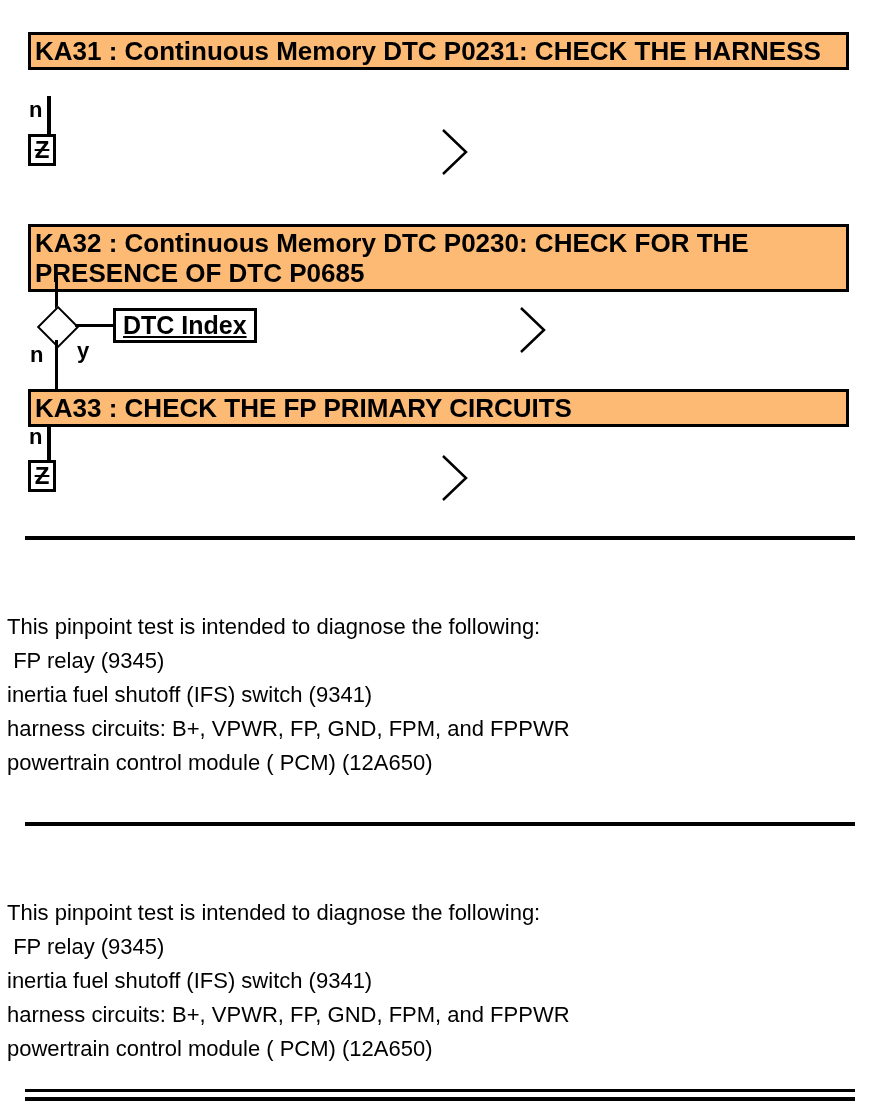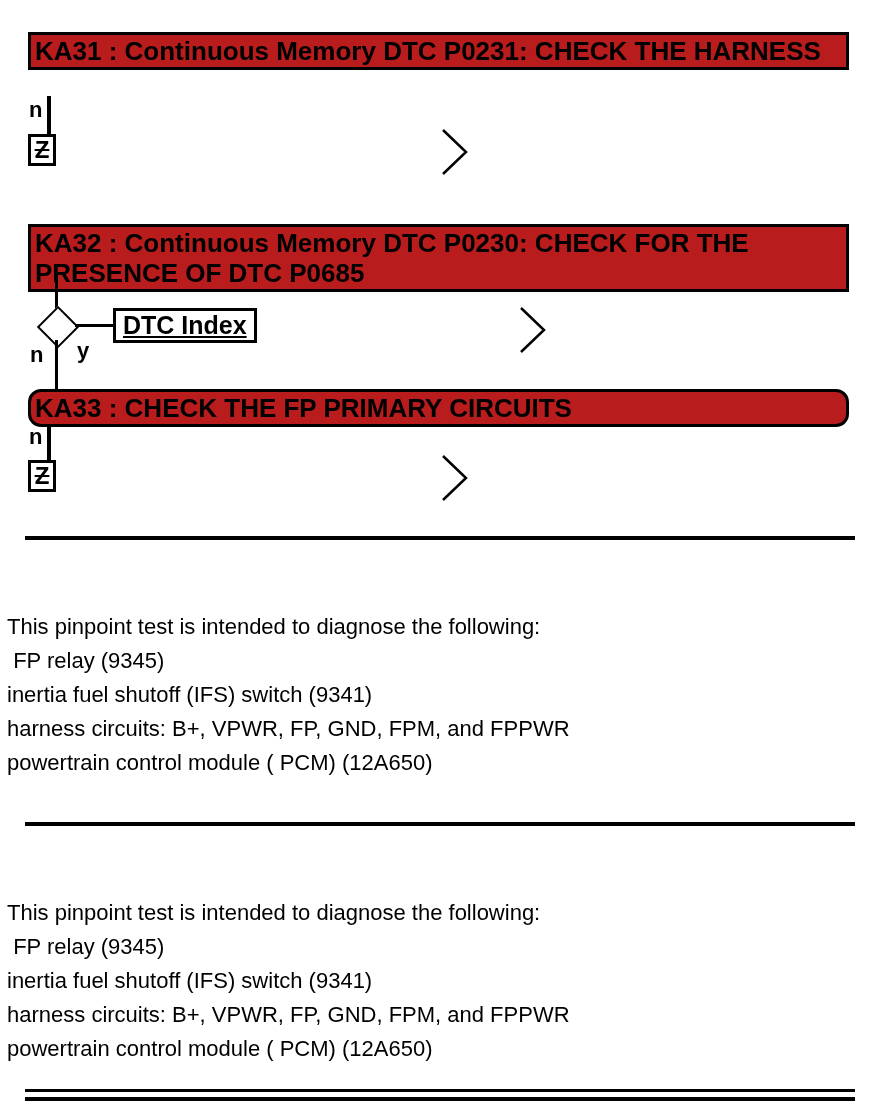--- a/index.html
+++ b/index.html
@@ -10,21 +10,21 @@
     background:#ffffff;
     font-family:"Liberation Sans", sans-serif;
     color:#000;
     overflow:hidden;
   }
   .node{
     position:absolute;
     left:28px;
     width:807px;
     border:3px solid #000;
-    background:#b91c1c;
+    background:#fdba74;
     font-weight:bold;
     font-size:26px;
     line-height:30px;
     padding:1px 4px;
     letter-spacing:0px;
   }
   .small-label{
     position:absolute;
     font-weight:bold;
     font-size:22px;
@@ -104,21 +104,21 @@
   </div>
   <div class="small-label" style="left:30px;top:344px;">n</div>
   <div class="small-label" style="left:77px;top:340px;">y</div>
   <div class="vline" style="left:55px;top:340px;height:50px;width:3px;"></div>
   <div class="chev" style="left:518px;top:305px;">
     <svg width="30" height="50" viewBox="0 0 30 50">
       <polyline points="3,3 26,25 3,47" fill="none" stroke="#000" stroke-width="2.5"></polyline>
     </svg>
   </div>
 
-  <div class="node" style="top:389px;border-radius:13px;">
+  <div class="node" style="top:389px;">
     <span>KA33 : CHECK THE FP PRIMARY CIRCUITS</span>
   </div>
   <div class="small-label" style="left:29px;top:426px;">n</div>
   <div class="vline" style="left:47px;top:424px;height:38px;"></div>
   <div class="zbox" style="left:28px;top:460px;">
     <span>Z</span>
   </div>
   <div class="chev" style="left:440px;top:453px;">
     <svg width="30" height="50" viewBox="0 0 30 50">
       <polyline points="3,3 26,25 3,47" fill="none" stroke="#000" stroke-width="2.5"></polyline>

